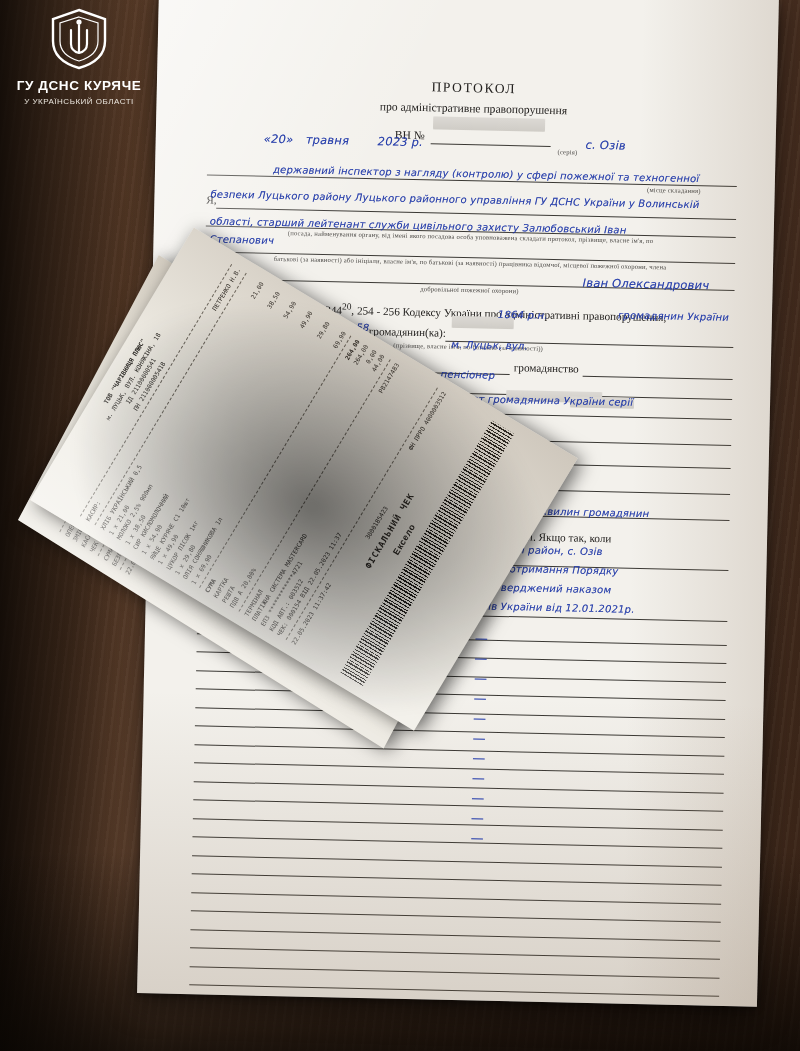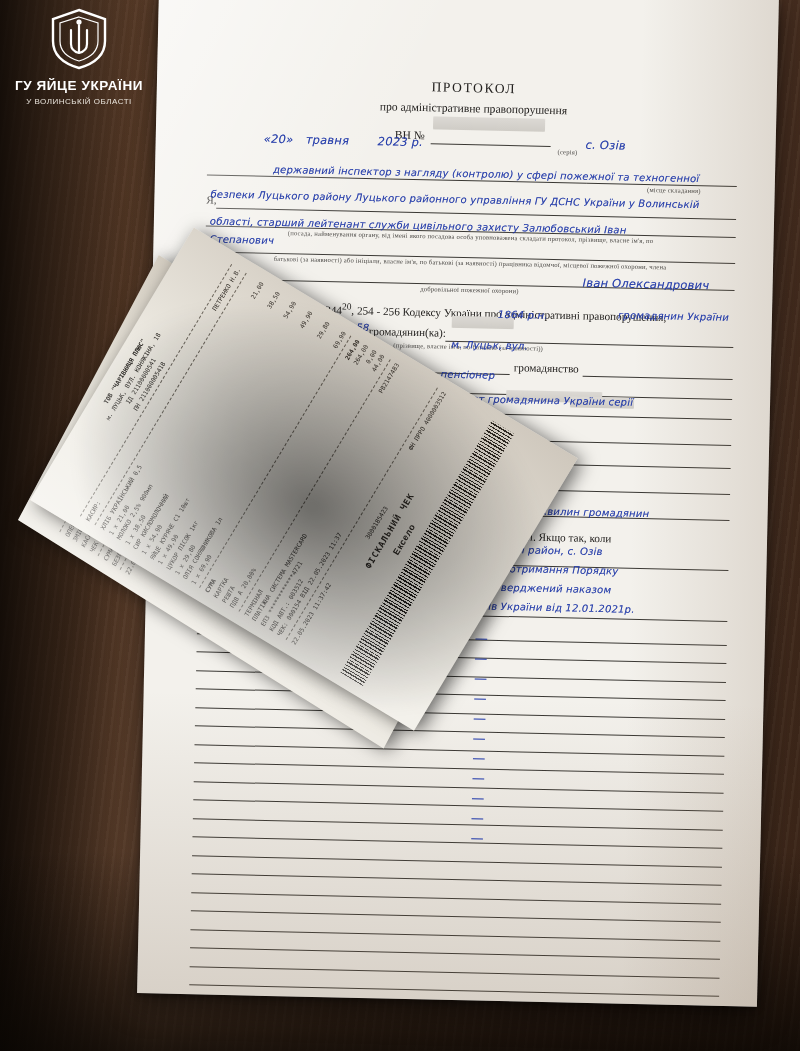--- a/index.html
+++ b/index.html
@@ -255,22 +255,22 @@
   <div class="desk-dark-left"></div>
   <div class="desk-dark-bottom"></div>
 
   <div class="logo-block">
     <svg class="logo-mark" viewBox="0 0 60 62">
       <path d="M30 2 L56 11 V33 C56 48 44 56 30 60 C16 56 4 48 4 33 V11 Z" fill="none" stroke="#ffffff" stroke-width="2.4"></path>
       <path d="M30 9 L49 15 V33 C49 44 40 50 30 53 C20 50 11 44 11 33 V15 Z" fill="none" stroke="#ffffff" stroke-width="1.2"></path>
       <path d="M30 17 L30 45 M22 22 L22 36 Q22 43 30 45 M38 22 L38 36 Q38 43 30 45" fill="none" stroke="#ffffff" stroke-width="2.2" stroke-linecap="round"></path>
       <circle cx="30" cy="14" r="2.6" fill="#ffffff"></circle>
     </svg>
-    <div class="logo-title">ГУ ЯЙЦЕ УКРАЇНИ</div>
-    <div class="logo-sub">У ВОЛИНСЬКІЙ ОБЛАСТІ</div>
+    <div class="logo-title">ГУ ДСНС КУРЯЧЕ</div>
+    <div class="logo-sub">У УКРАЇНСЬКИЙ ОБЛАСТІ</div>
   </div>
 
   <div class="sheet">
     <div class="sheet-inner">
 
       <div class="doc-title">ПРОТОКОЛ</div>
       <div class="doc-subtitle">про адміністративне правопорушення</div>
 
       <div class="serial-row">
         <span class="lbl">ВН №</span>

